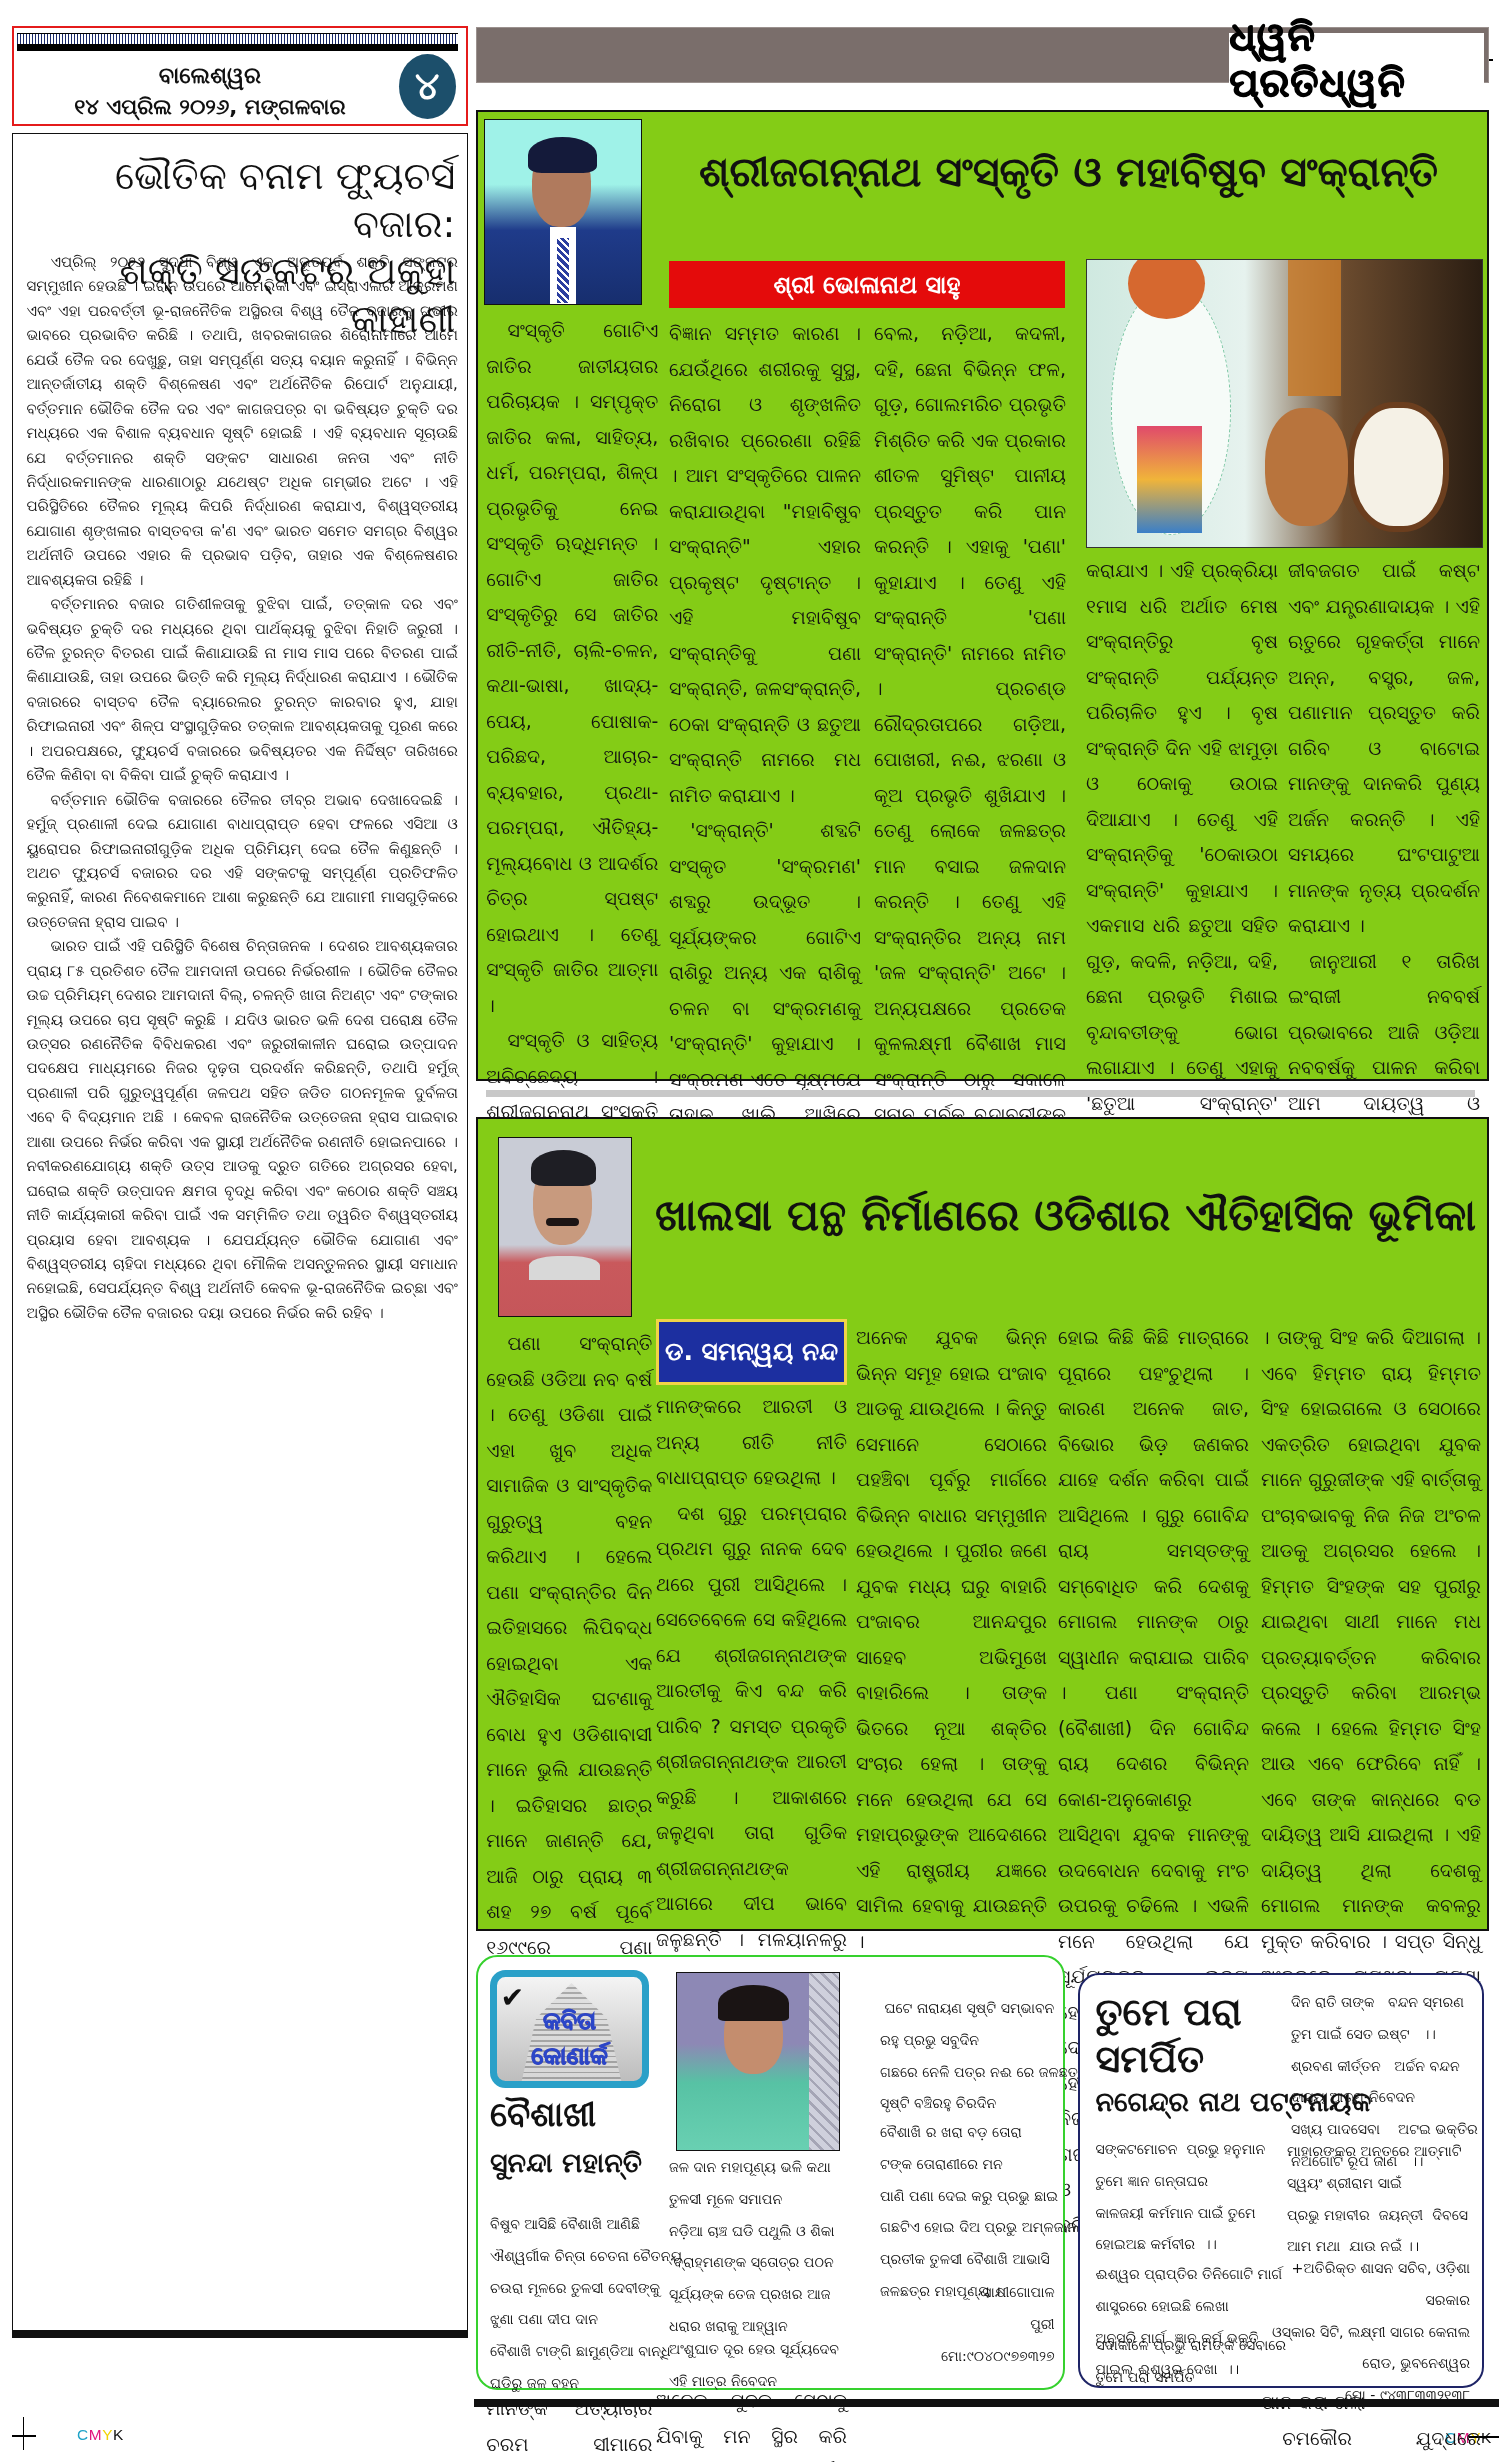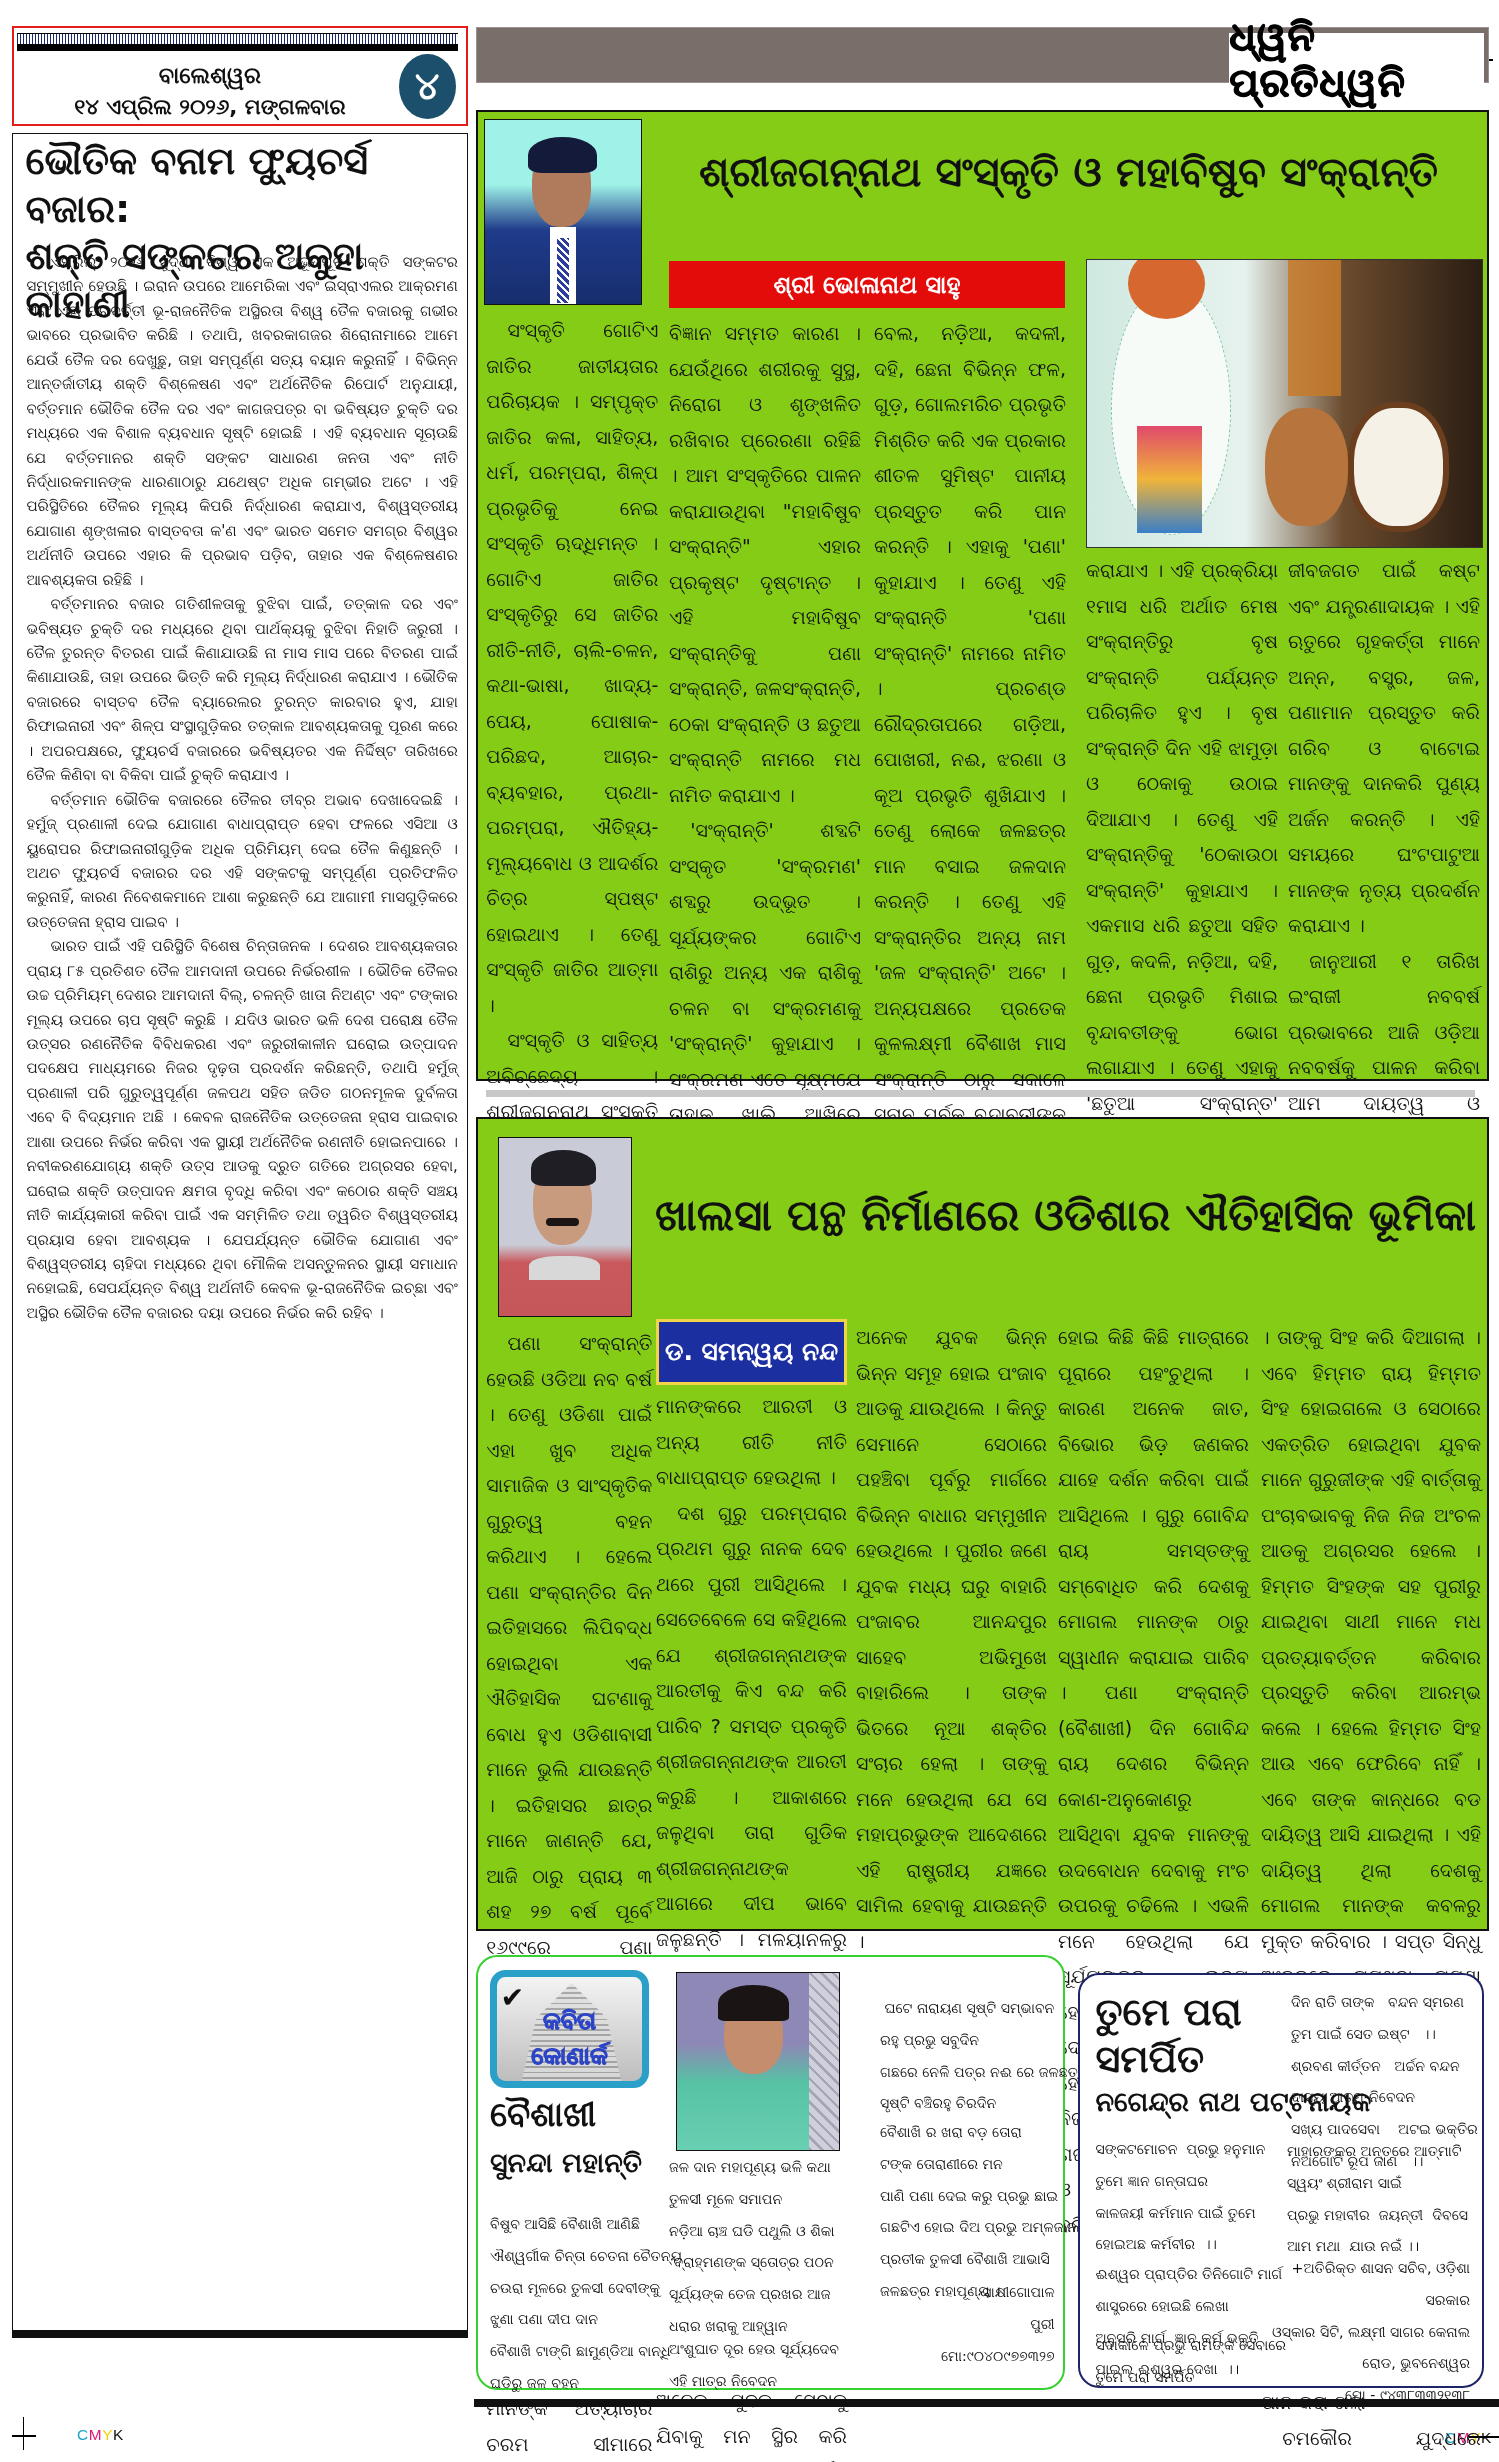--- a/index.html
+++ b/index.html
@@ -12,21 +12,21 @@
   .cmyk-txt .c{color:#1fa3c8}.cmyk-txt .m{color:#e2157c}.cmyk-txt .y{color:#f2d200}.cmyk-txt .k{color:#111}
   .sw{position:absolute;width:7.1px;height:9.5px;}
   
   #left-col{left:12.4px;top:26px;width:456px;height:2313px;}
   #header-box{left:0;top:0;width:456px;height:100px;border:2.4px solid #e41b1b;background:#fff;}
   #header-stripe{position:absolute;left:2.4px;top:4.7px;width:441px;height:18px;background:repeating-linear-gradient(90deg,#1a2a6c 0 1.2px,#fff 1.2px 3px);border-top:1.8px solid #000;border-bottom:7.1px solid #000;box-sizing:content-box;height:10.7px;}
   #page-num{position:absolute;right:10.7px;top:26px;width:57px;height:65px;border-radius:50%;background:#1c4f6b;color:#fff;font-size:38px;font-weight:bold;display:flex;align-items:center;justify-content:center;}
   #edition{position:absolute;left:0;width:391px;top:34px;text-align:center;font-size:22.5px;font-weight:bold;}
   #dateline{position:absolute;left:0;width:391px;top:66px;text-align:center;font-size:21.3px;font-weight:bold;}
   #art1-box{left:0;top:107px;width:456px;height:2205px;border:1.8px solid #111;border-bottom:8.3px solid #111;}
-  #art1-title{position:absolute;left:12px;right:12px;top:4px;text-align:left;font-size:38px;font-weight:bold;line-height:1.25;}
+  #art1-title{position:absolute;left:12px;right:12px;top:19px;text-align:right;font-size:38px;font-weight:normal;line-height:1.25;}
   #art1-body{position:absolute;left:13px;right:9.5px;top:116px;font-size:15px;line-height:1.63;text-align:justify;}
   #art1-body p{margin:0;text-indent:24px;}
   
   #masthead{left:476px;top:27px;width:1013px;height:56px;background:#7a6e6b;border:1.8px solid #9b918e;}
   #mast-logo{position:absolute;right:3.6px;top:4.7px;width:255px;height:54px;background:#fff;display:flex;align-items:center;justify-content:center;font-size:39px;font-weight:bold;color:#000;-webkit-text-stroke:1.2px #000;letter-spacing:1.2px;}
   
   .art-box{border:2.4px solid #111;background:#84cc16;}
   #art2-box{left:476px;top:110px;width:1013px;height:971px;}
   #art2-photo{position:absolute;left:6px;top:7.1px;width:156px;height:184px;background:linear-gradient(180deg,#9ff2e8 0%,#9ff2e8 35%,#1f3b8a 60%,#172e6e 100%);border:1.2px solid #111;overflow:hidden;}
   .face{position:absolute;border-radius:45%;background:#b07a5d;}

